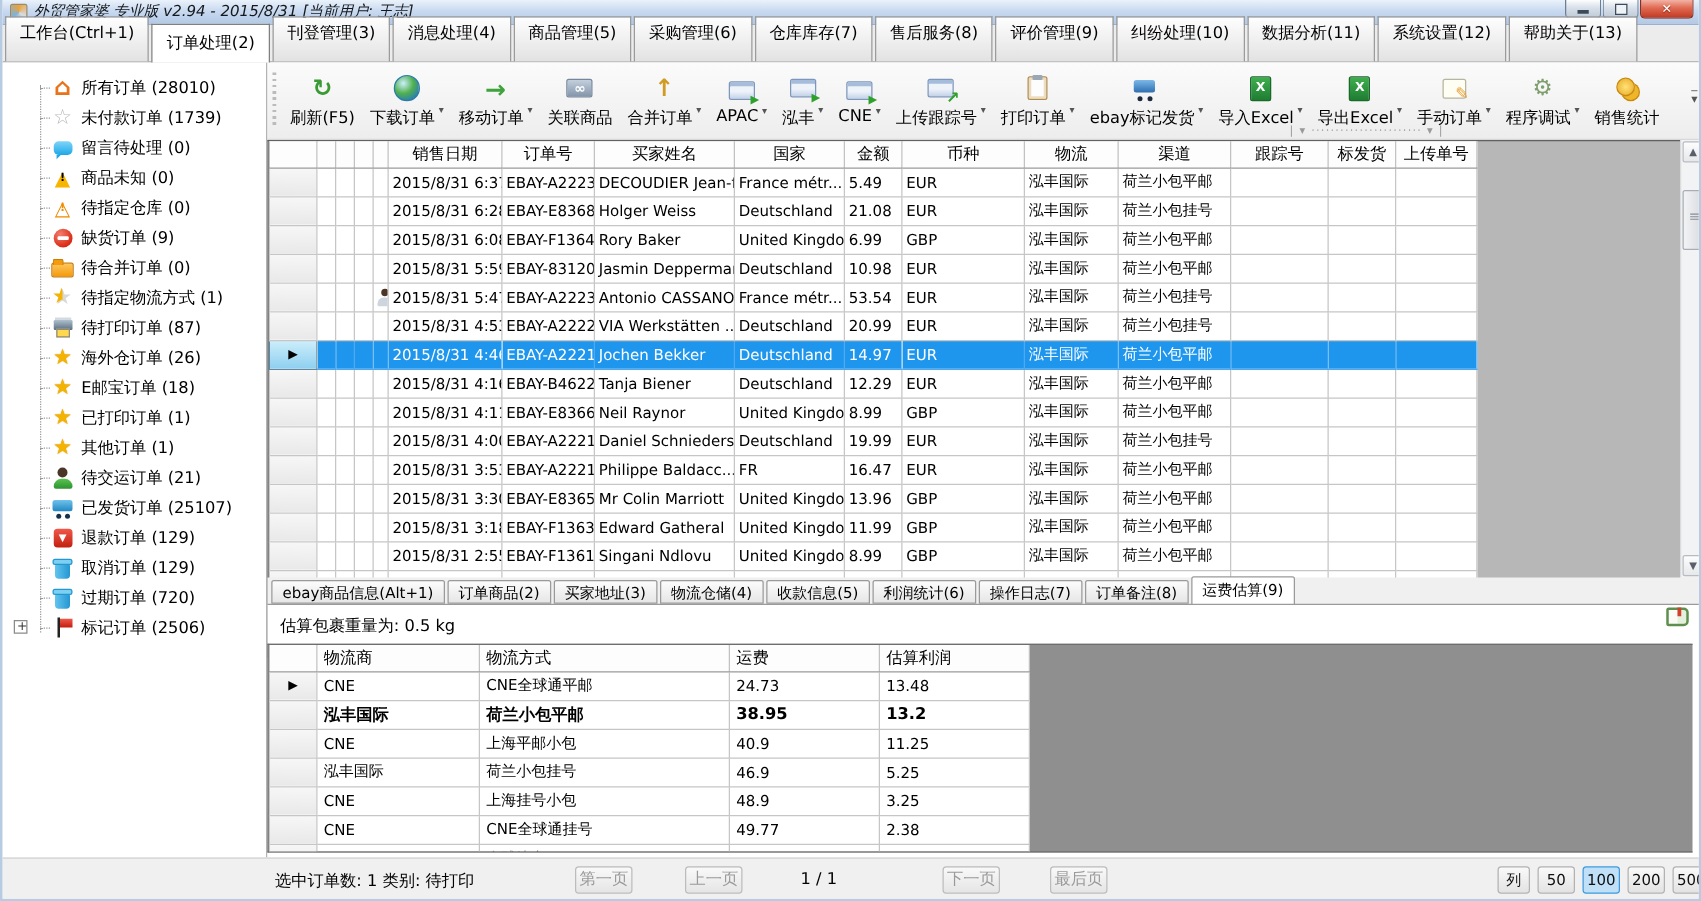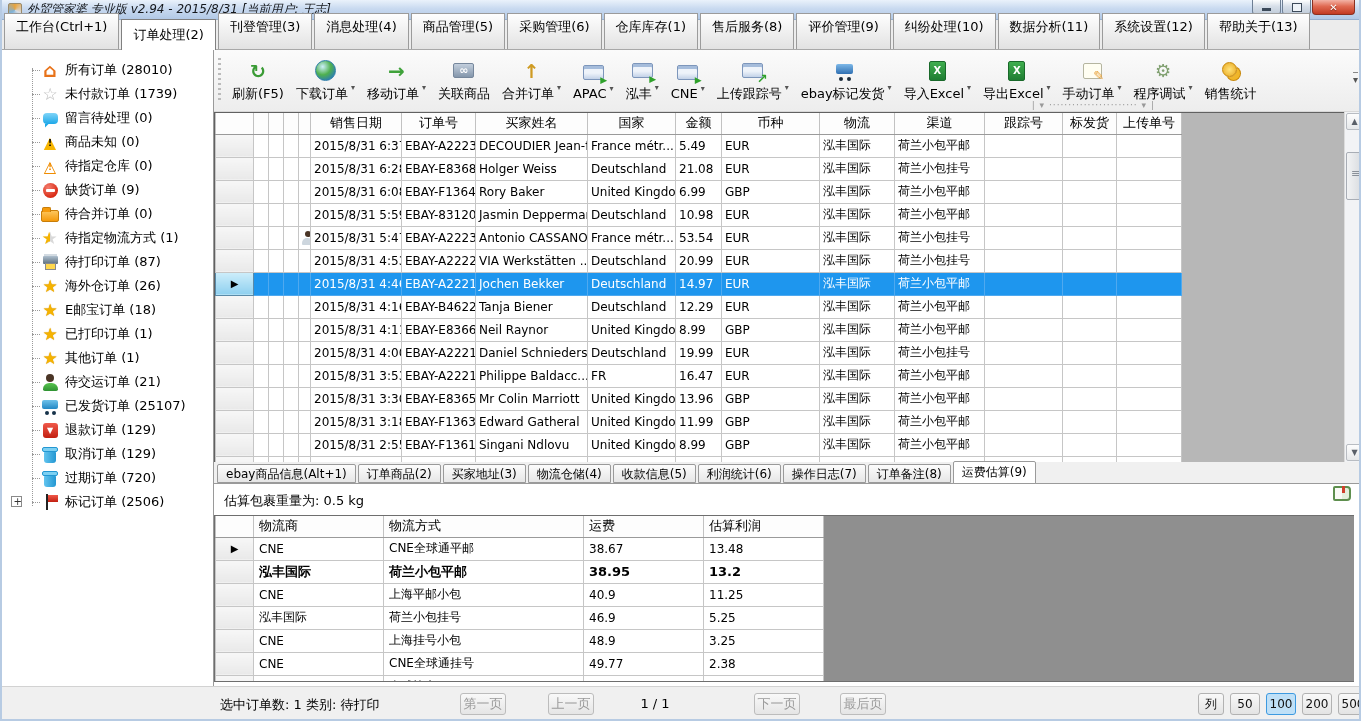--- a/index.html
+++ b/index.html
@@ -221,21 +221,21 @@
     </span>
   </div>
 
   <div class="menubar">
       <div class="mtab">工作台(Ctrl+1)</div>
       <div class="mtab active">订单处理(2)</div>
       <div class="mtab">刊登管理(3)</div>
       <div class="mtab">消息处理(4)</div>
       <div class="mtab">商品管理(5)</div>
       <div class="mtab">采购管理(6)</div>
-      <div class="mtab">仓库库存(1)</div>
+      <div class="mtab">仓库库存(7)</div>
       <div class="mtab">售后服务(8)</div>
       <div class="mtab">评价管理(9)</div>
       <div class="mtab">纠纷处理(10)</div>
       <div class="mtab">数据分析(11)</div>
       <div class="mtab">系统设置(12)</div>
       <div class="mtab">帮助关于(13)</div>
     </div>
 
   <div class="sidebar">
     <div class="tree">
@@ -351,20 +351,24 @@
           <span class="ticon card-icon"></span>
           <span class="tlabel dd">泓丰</span>
         </div>
         <div class="tbtn">
           <span class="ticon card-icon"></span>
           <span class="tlabel dd">CNE</span>
         </div>
         <div class="tbtn">
           <span class="ticon upload-icon"></span>
           <span class="tlabel dd">上传跟踪号</span>
+        </div>
+        <div class="tbtn">
+          <span class="ticon print-order-icon"></span>
+          <span class="tlabel dd">打印订单</span>
         </div>
         <div class="tbtn">
           <span class="ticon truck2-icon"></span>
           <span class="tlabel dd">ebay标记发货</span>
         </div>
         <div class="tbtn">
           <span class="ticon excel-icon"></span>
           <span class="tlabel dd">导入Excel</span>
         </div>
         <div class="tbtn">
@@ -736,21 +740,21 @@
                 <th>物流方式</th>
                 <th>运费</th>
                 <th>估算利润</th>
               </tr>
             </thead>
             <tbody>
               <tr>
                 <td class="rowsel">▶</td>
                 <td>CNE</td>
                 <td>CNE全球通平邮</td>
-                <td>38.67</td>
+                <td>24.73</td>
                 <td>13.48</td>
               </tr>
               <tr class="bold">
                 <td class="rowsel"></td>
                 <td>泓丰国际</td>
                 <td>荷兰小包平邮</td>
                 <td>38.95</td>
                 <td>13.2</td>
               </tr>
               <tr>

